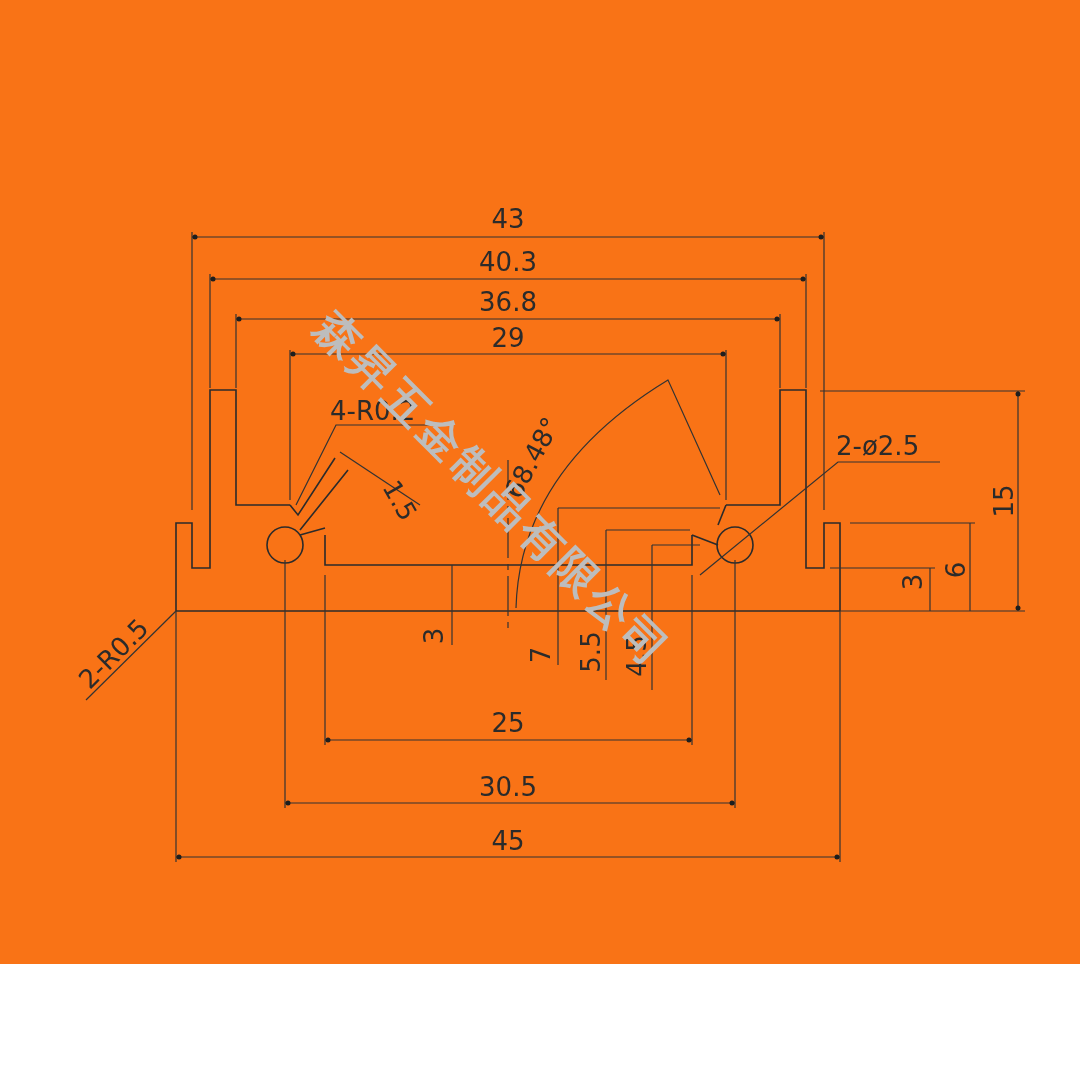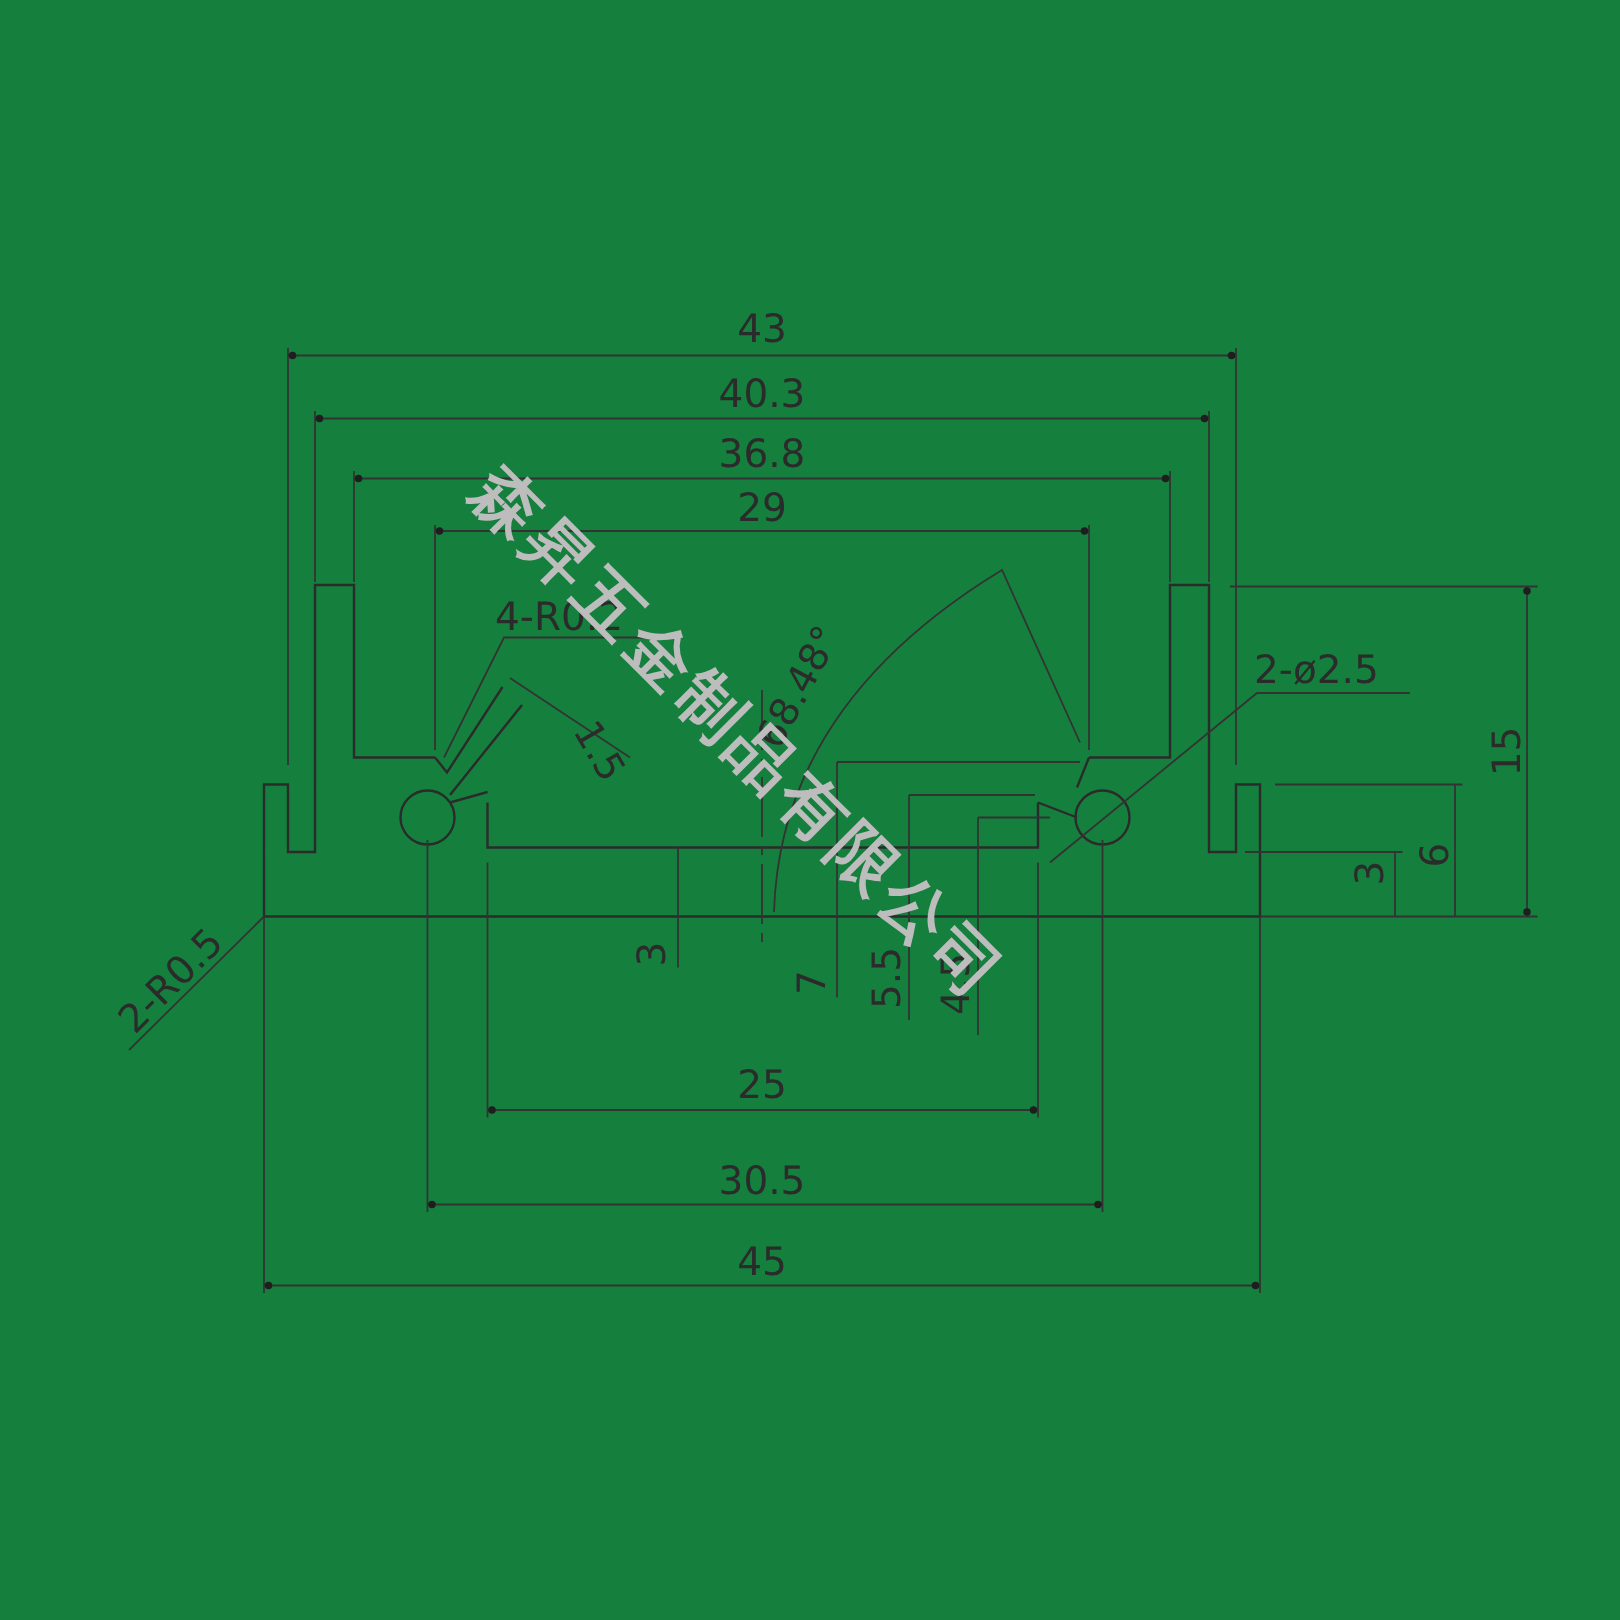--- a/index.html
+++ b/index.html
@@ -1,16 +1,16 @@
 <!DOCTYPE html>
 <html><head>
   <meta charset="utf-8">
   <style>
     html, body { margin: 0; padding: 0; background: #ffffff; }
-    #canvas { width: 1080px; height: 1080px; position: relative; background: #15803d; overflow: hidden; }
+    #canvas { width: 1080px; height: 964px; position: relative; background: #f97316; overflow: hidden; }
     svg { position: absolute; left: 0; top: 0; }
     .ln { stroke: #2b2b2b; stroke-width: 1.6; fill: none; }
     .thin { stroke: #333; stroke-width: 1.2; fill: none; }
     .dim { font-family: "DejaVu Sans", sans-serif; font-size: 26px; fill: #2b2b2b; }
     .wm { font-family: "DejaVu Sans", sans-serif; font-size: 44px; fill: #bdbdbd; font-weight: bold; }
     .arrow { fill: #1e1e1e; }
   </style>
 </head>
 <body>
 

